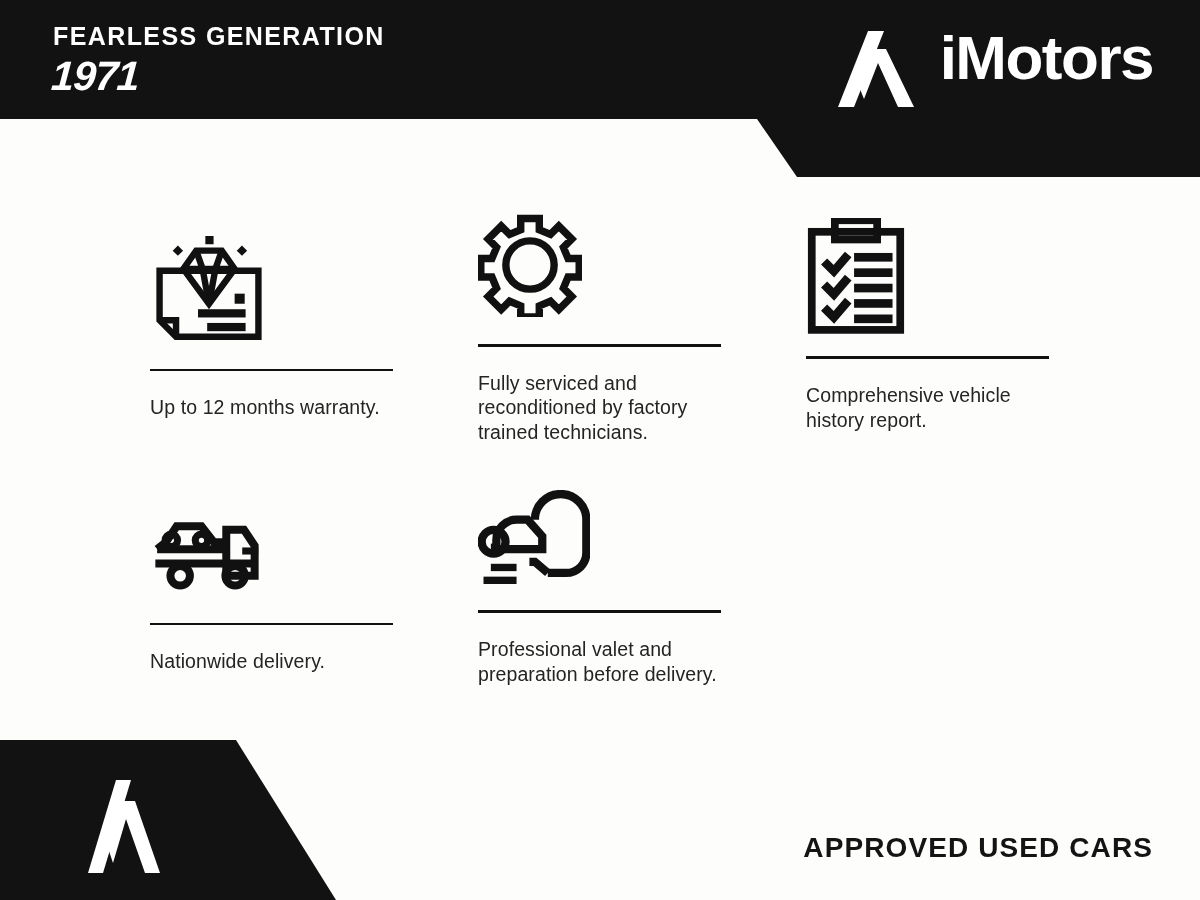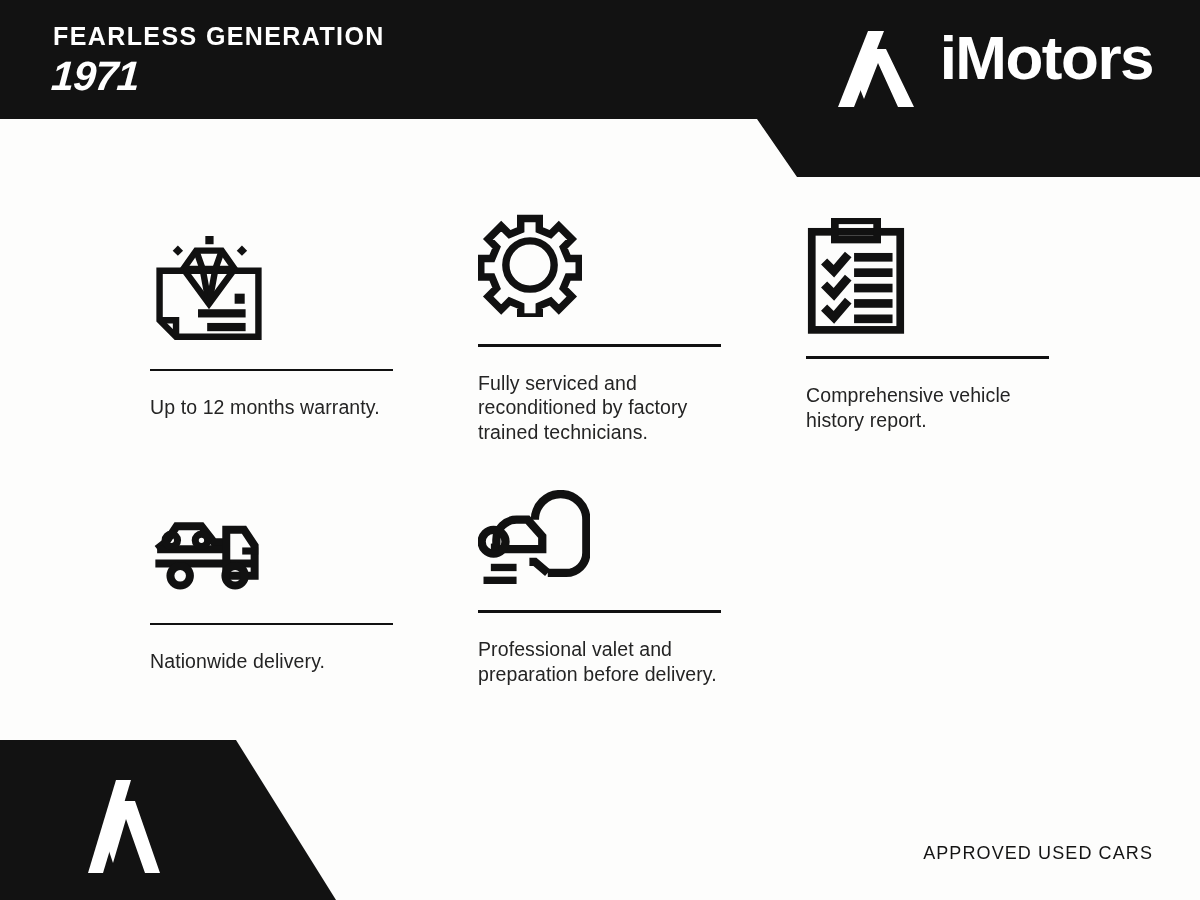--- a/index.html
+++ b/index.html
@@ -140,22 +140,22 @@
     left: 85px;
     bottom: 23px;
     width: 78px;
     height: 100px;
   }
   .footer-tagline {
     position: absolute;
     right: 47px;
     bottom: 38px;
     color: #141414;
-    font-size: 18px;
-    font-weight: normal;
+    font-size: 28px;
+    font-weight: bold;
     letter-spacing: 1.1px;
     line-height: 1;
     white-space: nowrap;
   }
 </style>
 </head>
 <body>
 
 <div class="banner">
 

